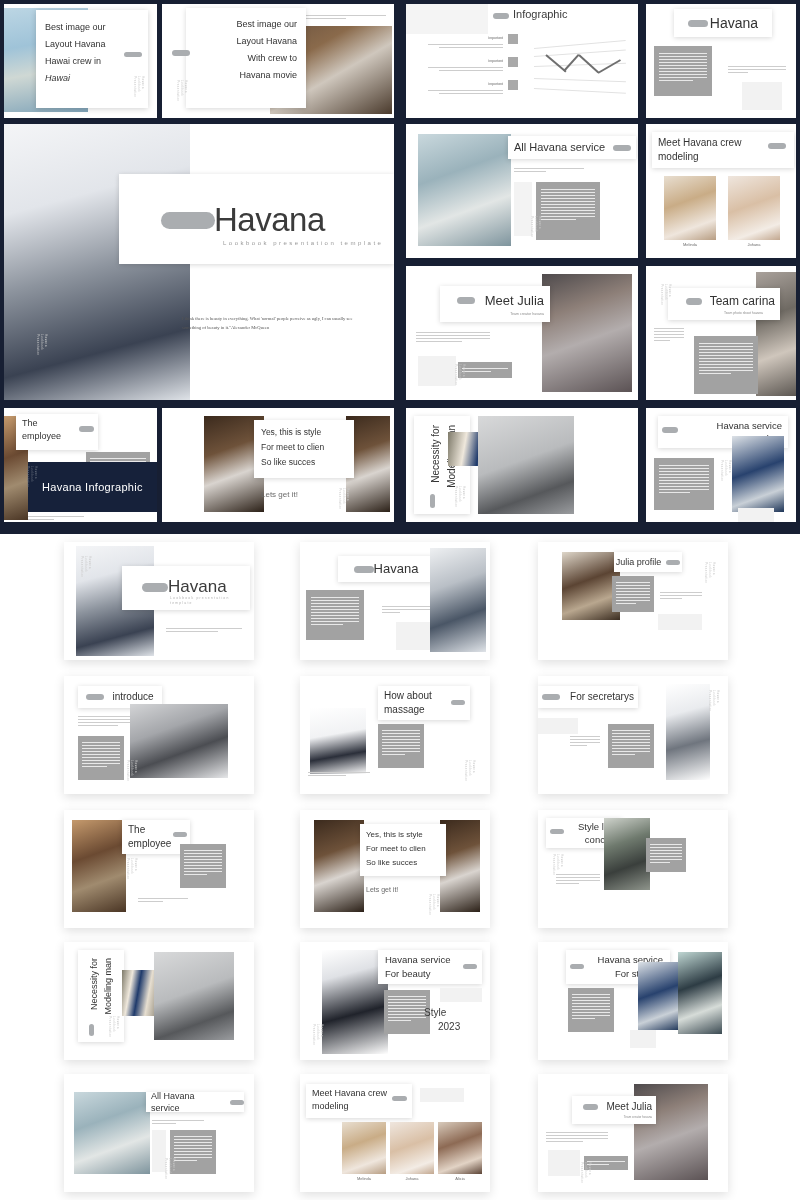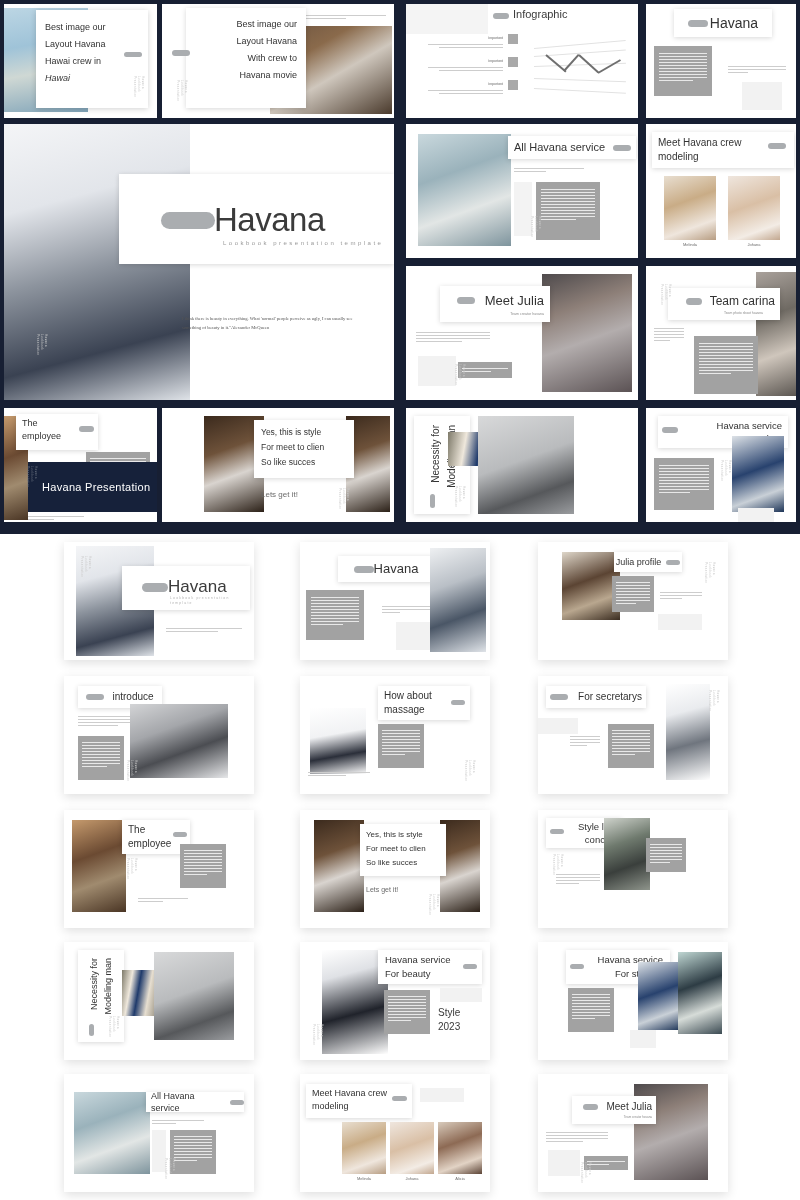--- a/index.html
+++ b/index.html
@@ -302,21 +302,21 @@
         <div style="font-size:9px;line-height:13px;color:#333;">The</div>
         <div style="font-size:9px;line-height:13px;color:#333;">employee</div>
         <span class="pill" style="position:absolute;right:4px;top:12px;width:15px;height:6px;"></span>
       </div>
       <div class="graybox" style="left:82px;top:44px;width:64px;height:24px;padding:4px;">
         <span class="ln" style="width:100%"></span>
           <span class="ln" style="width:100%"></span>
           <span class="ln" style="width:80%"></span>
       </div>
       <div class="dark-banner" style="left:24px;top:54px;width:132px;height:50px;font-size:11px;">
-        <span>Havana Presentation</span>
+        <span>Havana Infographic</span>
       </div>
       <div class="txtlines tiny" style="left:24px;top:106px;width:56px;">
         <span class="ln" style="width:100%"></span>
           <span class="ln" style="width:46%"></span>
       </div>
       <span class="vlabel" style="left:22px;top:58px;height:22px;color:#6b7280;">Havana Lookbook Presentation</span>
     </div>
 
     <div class="slide" style="left:162px;top:408px;width:232px;height:114px;">
       <div class="photo ph-dark-suit" style="left:42px;top:8px;width:60px;height:96px;"></div>
@@ -479,21 +479,21 @@
           <span class="ln" style="width:100%"></span>
         <span class="ln" style="width:100%"></span>
           <span class="ln" style="width:100%"></span>
           <span class="ln" style="width:66%"></span>
       </div>
       <div class="photo ph-handshake" style="left:66px;top:28px;width:98px;height:74px;"></div>
       <span class="vlabel" style="left:62px;bottom:12px;height:22px;">Havana Lookbook Presentation</span>
     </div>
 
     <div class="slide-light" style="left:538px;top:142px;width:190px;height:118px;">
-      <div class="titlebox" style="left:8px;top:10px;width:100px;height:22px;">
+      <div class="titlebox" style="left:0;top:10px;width:100px;height:22px;">
         <span class="pill" style="width:18px;height:6px;margin-right:10px;"></span>
         <span style="font-size:10px;color:#333;">For secretarys</span>
       </div>
       <div class="lightbox" style="left:0;top:42px;width:40px;height:16px;"></div>
       <div class="txtlines tiny" style="left:32px;top:58px;width:30px;">
         <span class="ln" style="width:100%"></span>
           <span class="ln" style="width:100%"></span>
           <span class="ln" style="width:100%"></span>
           <span class="ln" style="width:56%"></span>
       </div>
@@ -597,21 +597,21 @@
         <span class="ln" style="width:100%"></span>
           <span class="ln" style="width:100%"></span>
           <span class="ln" style="width:100%"></span>
         <span class="ln" style="width:100%"></span>
           <span class="ln" style="width:100%"></span>
           <span class="ln" style="width:100%"></span>
         <span class="ln" style="width:100%"></span>
           <span class="ln" style="width:100%"></span>
           <span class="ln" style="width:60%"></span>
       </div>
-      <div style="position:absolute;left:138px;top:64px;font-size:10px;line-height:14px;color:#3a3a3a;">Style</div>
+      <div style="position:absolute;left:124px;top:64px;font-size:10px;line-height:14px;color:#3a3a3a;">Style</div>
       <div style="position:absolute;left:138px;top:78px;font-size:10px;line-height:14px;color:#3a3a3a;">2023</div>
       <span class="vlabel" style="left:12px;bottom:14px;height:22px;">Havana Lookbook Presentation</span>
     </div>
 
     <div class="slide-light" style="left:538px;top:408px;width:190px;height:118px;">
       <div class="titlebox" style="left:28px;top:8px;width:104px;height:34px;display:block;padding:3px 7px;text-align:right;">
         <div style="font-size:9.5px;line-height:14px;color:#333;">Havana service</div>
         <div style="font-size:9.5px;line-height:14px;color:#333;">For student</div>
         <span class="pill" style="position:absolute;left:4px;top:14px;width:14px;height:5px;"></span>
       </div>

